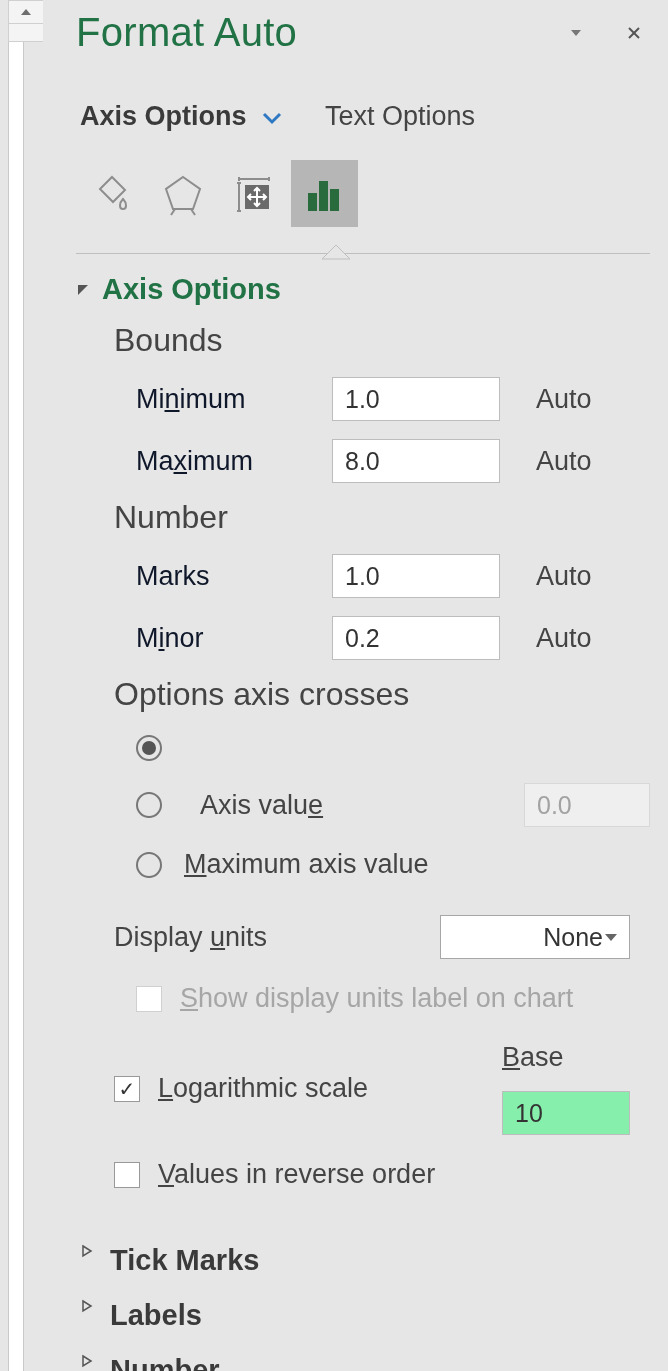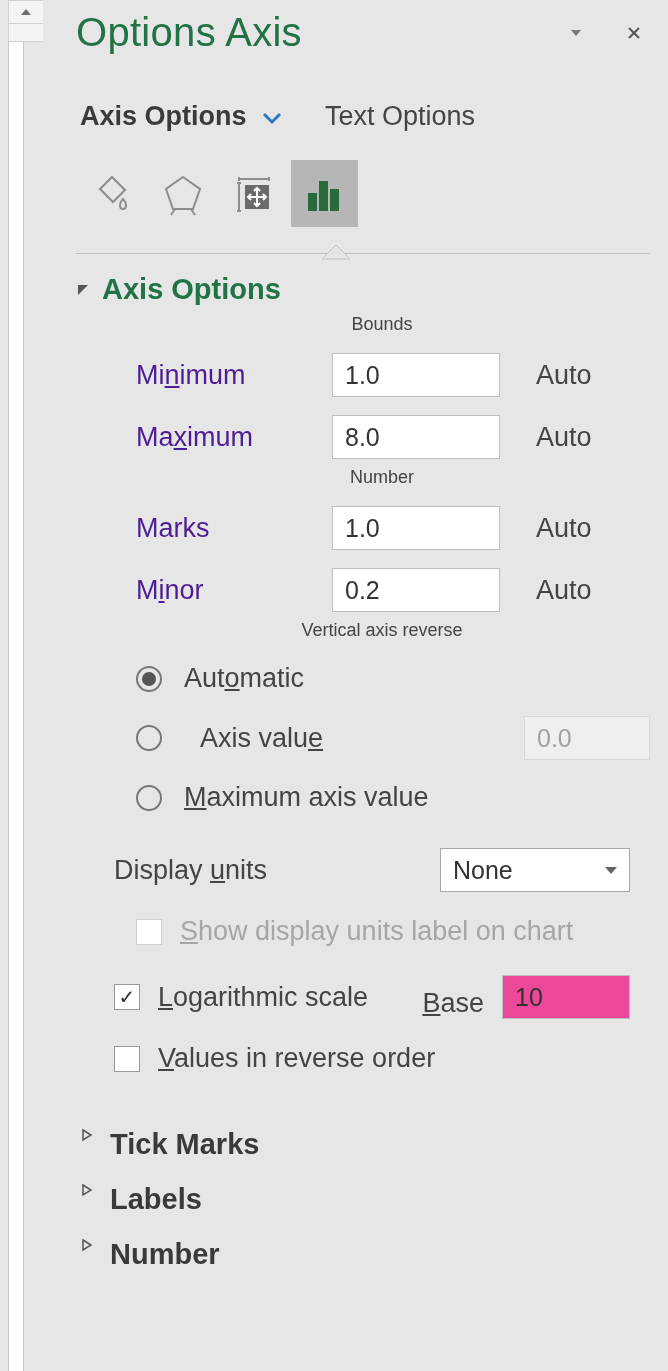--- a/index.html
+++ b/index.html
@@ -186,33 +186,32 @@
   .section-title {
     font-size: 29px;
     font-weight: 700;
     color: #3a3a3a;
   }
 
   .indent1 { padding-left: 38px; }
   .indent2 { padding-left: 60px; }
 
   .subheading {
-    font-size: 18px;
+    font-size: 32px;
     color: #444;
-    margin-top: 8px;
-    text-align: center;
+    margin-top: 16px;
   }
   .row {
     display: flex;
     align-items: center;
     margin-top: 18px;
   }
   .row-label {
     font-size: 27px;
-    color: #4c1d95;
+    color: #0f172a;
     width: 196px;
   }
   .row-input {
     width: 168px;
     height: 44px;
     background: #fff;
     border: 1px solid #bdbdbd;
     font-size: 25px;
     color: #333;
     padding: 0 12px;
@@ -272,21 +271,21 @@
   }
   .select-row .label { font-size: 27px; color: #444; }
   .select-box {
     margin-left: auto;
     width: 190px;
     height: 44px;
     background: #fff;
     border: 1px solid #a7a7a7;
     display: flex;
     align-items: center;
-    justify-content: space-between;
+    justify-content: flex-end;
     padding: 0 10px 0 12px;
     box-sizing: border-box;
     font-size: 25px;
     color: #333;
   }
   .select-box svg { width: 16px; height: 10px; }
   .select-box polygon { fill: #666; }
 
   .checkbox-row {
     display: flex;
@@ -310,29 +309,30 @@
     color: #333;
     line-height: 1;
   }
   .checkbox.disabled { border-color: #d0d0d0; }
   .checkbox-label { font-size: 27px; color: #444; }
   .checkbox-label.disabled { color: #a6a6a6; }
   .underline-letter { text-decoration: underline; }
 
   .base-group {
     display: flex;
-    align-items: flex-end;
+    align-items: flex-start;
     gap: 18px;
     margin-left: auto;
+    flex-direction: column;
   }
   .base-label { font-size: 27px; color: #444; }
   .base-input {
     width: 128px;
     height: 44px;
-    background: #ec4899;
+    background: #86efac;
     border: 1px solid #bdbdbd;
     font-size: 25px;
     color: #333;
     padding: 0 12px;
     box-sizing: border-box;
   }
 
   .collapsed-sections { margin-top: 54px; }
   .collapsed-row {
     display: flex;
@@ -352,21 +352,21 @@
       </svg>
   </div>
   <div class="scroll-track"></div>
   <div class="ruler-strip"></div>
 </div>
 <div class="vertical-divider"></div>
 
 <div class="pane">
 
   <div class="pane-header">
-    <div class="pane-title">Options Axis</div>
+    <div class="pane-title">Format Auto</div>
     <div class="header-right">
       <div class="menu-btn">
         <svg viewBox="0 0 16 16">
             <path d="M3 5 L13 5 L8 11 Z"></path>
           </svg>
       </div>
       <div class="close-btn">
         <svg viewBox="0 0 16 16">
             <line x1="3" y1="3" x2="13" y2="13"></line>
             <line x1="13" y1="3" x2="3" y2="13"></line>
@@ -462,25 +462,24 @@
     <span class="row-label">Marks</span>
     <input class="row-input" value="1.0" style="">
     <span class="row-after">Auto</span>
   </div>
   <div class="row indent2">
     <span class="row-label">M<span class="underline-letter">i</span>nor</span>
     <input class="row-input" value="0.2" style="">
     <span class="row-after">Auto</span>
   </div>
 
-  <div class="subheading indent1">Vertical axis reverse</div>
+  <div class="subheading indent1">Options axis crosses</div>
 
   <div class="radio-row indent2">
     <span class="radio checked"></span>
-    <span class="radio-label">Aut<span class="underline-letter">o</span>matic</span>
   </div>
 
   <div class="axis-value-row indent2">
     <span class="radio"></span>
     <span class="radio-label" style="margin-left:22px">Axis valu<span class="underline-letter">e</span></span>
     <input class="axis-value-input" disabled="" value="0.0" style="">
   </div>
 
   <div class="radio-row indent2">
     <span class="radio"></span>

